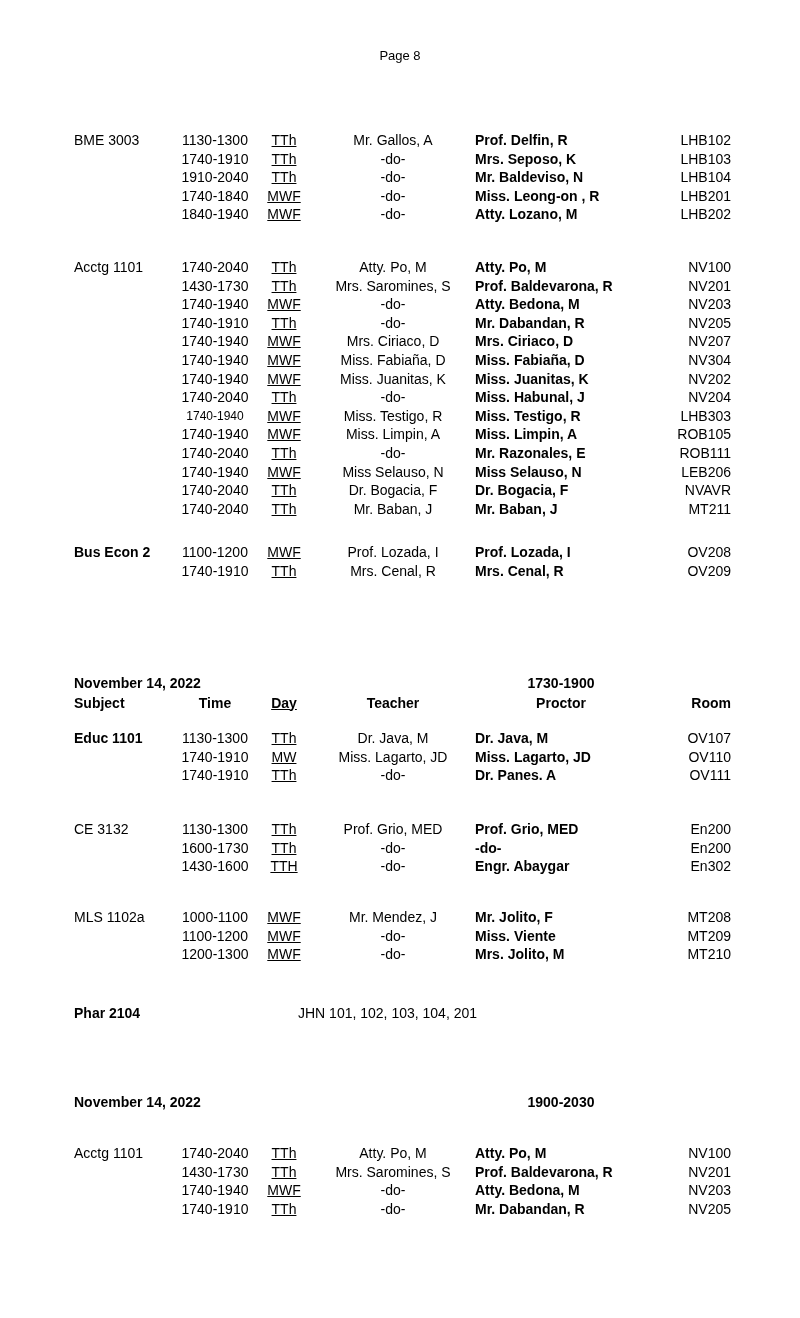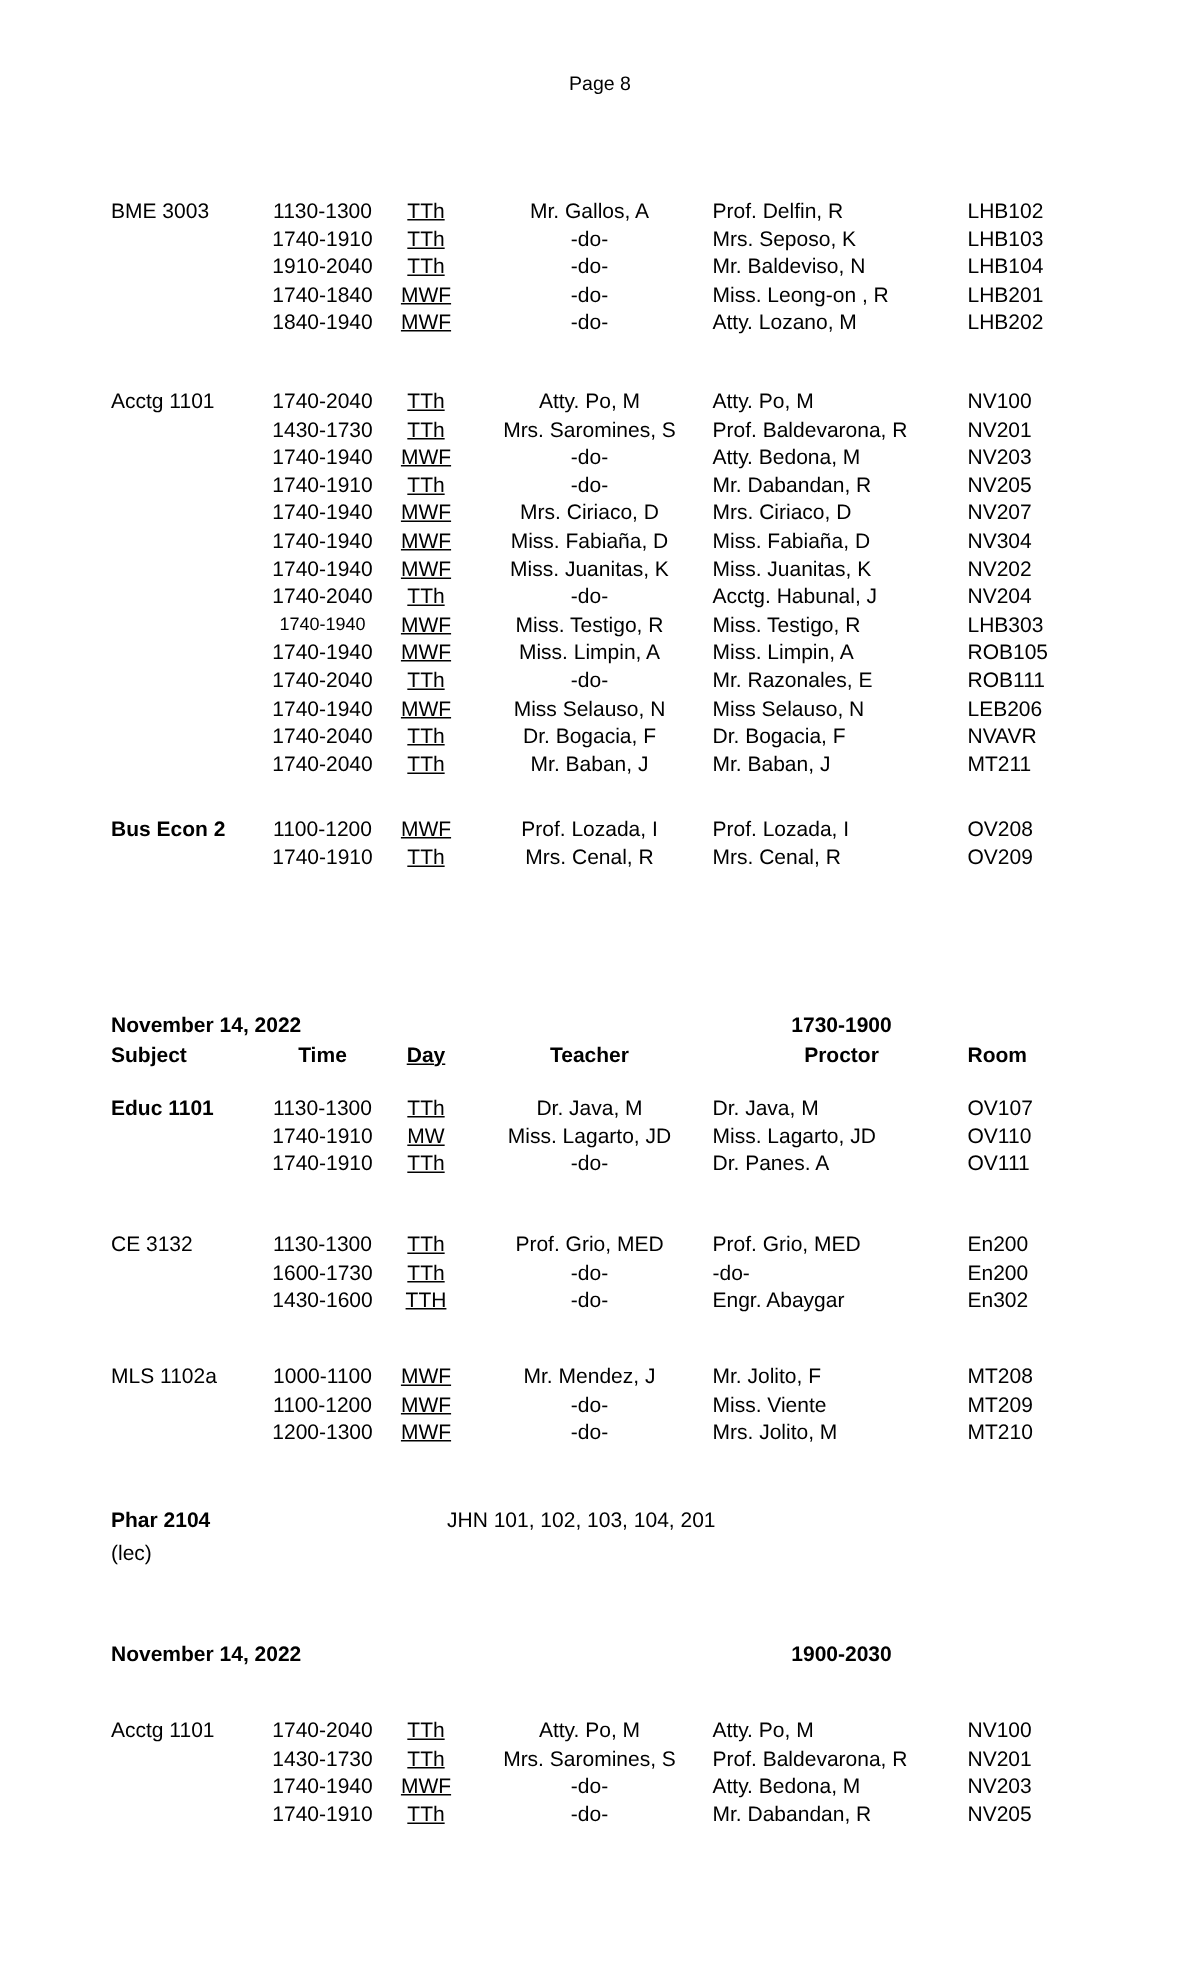--- a/index.html
+++ b/index.html
@@ -21,22 +21,22 @@
   }
   .section { position: absolute; left: 0; width: 800px; }
   .row { position: relative; height: 18.6px; line-height: 18.6px; }
   .cell { position: absolute; top: 0; white-space: nowrap; }
   .bold { font-weight: bold; }
   .small { font-size: 12px; }
   .c-subject { left: 74px; width: 100px; text-align: left; }
   .c-time    { left: 175px; width: 80px; text-align: center; }
   .c-day     { left: 252px; width: 64px; text-align: center; text-decoration: underline; }
   .c-teacher { left: 310px; width: 166px; text-align: center; }
-  .c-proctor { left: 475px; width: 180px; text-align: left; }
-  .c-room    { left: 645px; width: 86px; text-align: left; }
+  .c-proctor { left: 475px; width: 180px; text-align: left; font-weight: bold; }
+  .c-room    { left: 645px; width: 86px; text-align: right; }
   .h-proctor { left: 475px; width: 172px; text-align: center; }
   .c-note    { left: 298px; text-align: left; }
   
   #sec-bme3003    { top: 131px; }
   #sec-acctg1101  { top: 258px; }
   #sec-busecon2   { top: 543px; }
   #sec-dateheader1{ top: 674px; }
   #sec-dateheader1 .row { height: 19.5px; line-height: 19.5px; }
   #sec-educ1101   { top: 729px; }
   #sec-ce3132     { top: 820px; }
@@ -140,21 +140,21 @@
         <span class="cell c-time">1740-1940</span>
         <span class="cell c-day">MWF</span>
         <span class="cell c-teacher">Miss. Juanitas, K</span>
         <span class="cell c-proctor">Miss. Juanitas, K</span>
         <span class="cell c-room">NV202</span>
       </div>
       <div class="row">
         <span class="cell c-time">1740-2040</span>
         <span class="cell c-day">TTh</span>
         <span class="cell c-teacher">-do-</span>
-        <span class="cell c-proctor">Acctg. Habunal, J</span>
+        <span class="cell c-proctor">Miss. Habunal, J</span>
         <span class="cell c-room">NV204</span>
       </div>
       <div class="row">
         <span class="cell c-time small">1740-1940</span>
         <span class="cell c-day">MWF</span>
         <span class="cell c-teacher">Miss. Testigo, R</span>
         <span class="cell c-proctor">Miss. Testigo, R</span>
         <span class="cell c-room">LHB303</span>
       </div>
       <div class="row">
@@ -300,23 +300,20 @@
         <span class="cell c-proctor">Mrs. Jolito, M</span>
         <span class="cell c-room">MT210</span>
       </div>
     </div>
 
   <div id="sec-phar2104" class="section">
     <div class="row">
       <span class="cell c-subject bold">Phar 2104</span>
       <span class="cell c-note">JHN 101, 102, 103, 104, 201</span>
     </div>
-    <div class="row">
-      <span class="cell c-subject">(lec)</span>
-    </div>
   </div>
 
   <div id="sec-dateheader2" class="section">
     <div class="row">
       <span class="cell c-subject bold">November 14, 2022</span>
       <span class="cell h-proctor bold">1900-2030</span>
     </div>
   </div>
 
   <div id="sec-acctg1101b" class="section">

